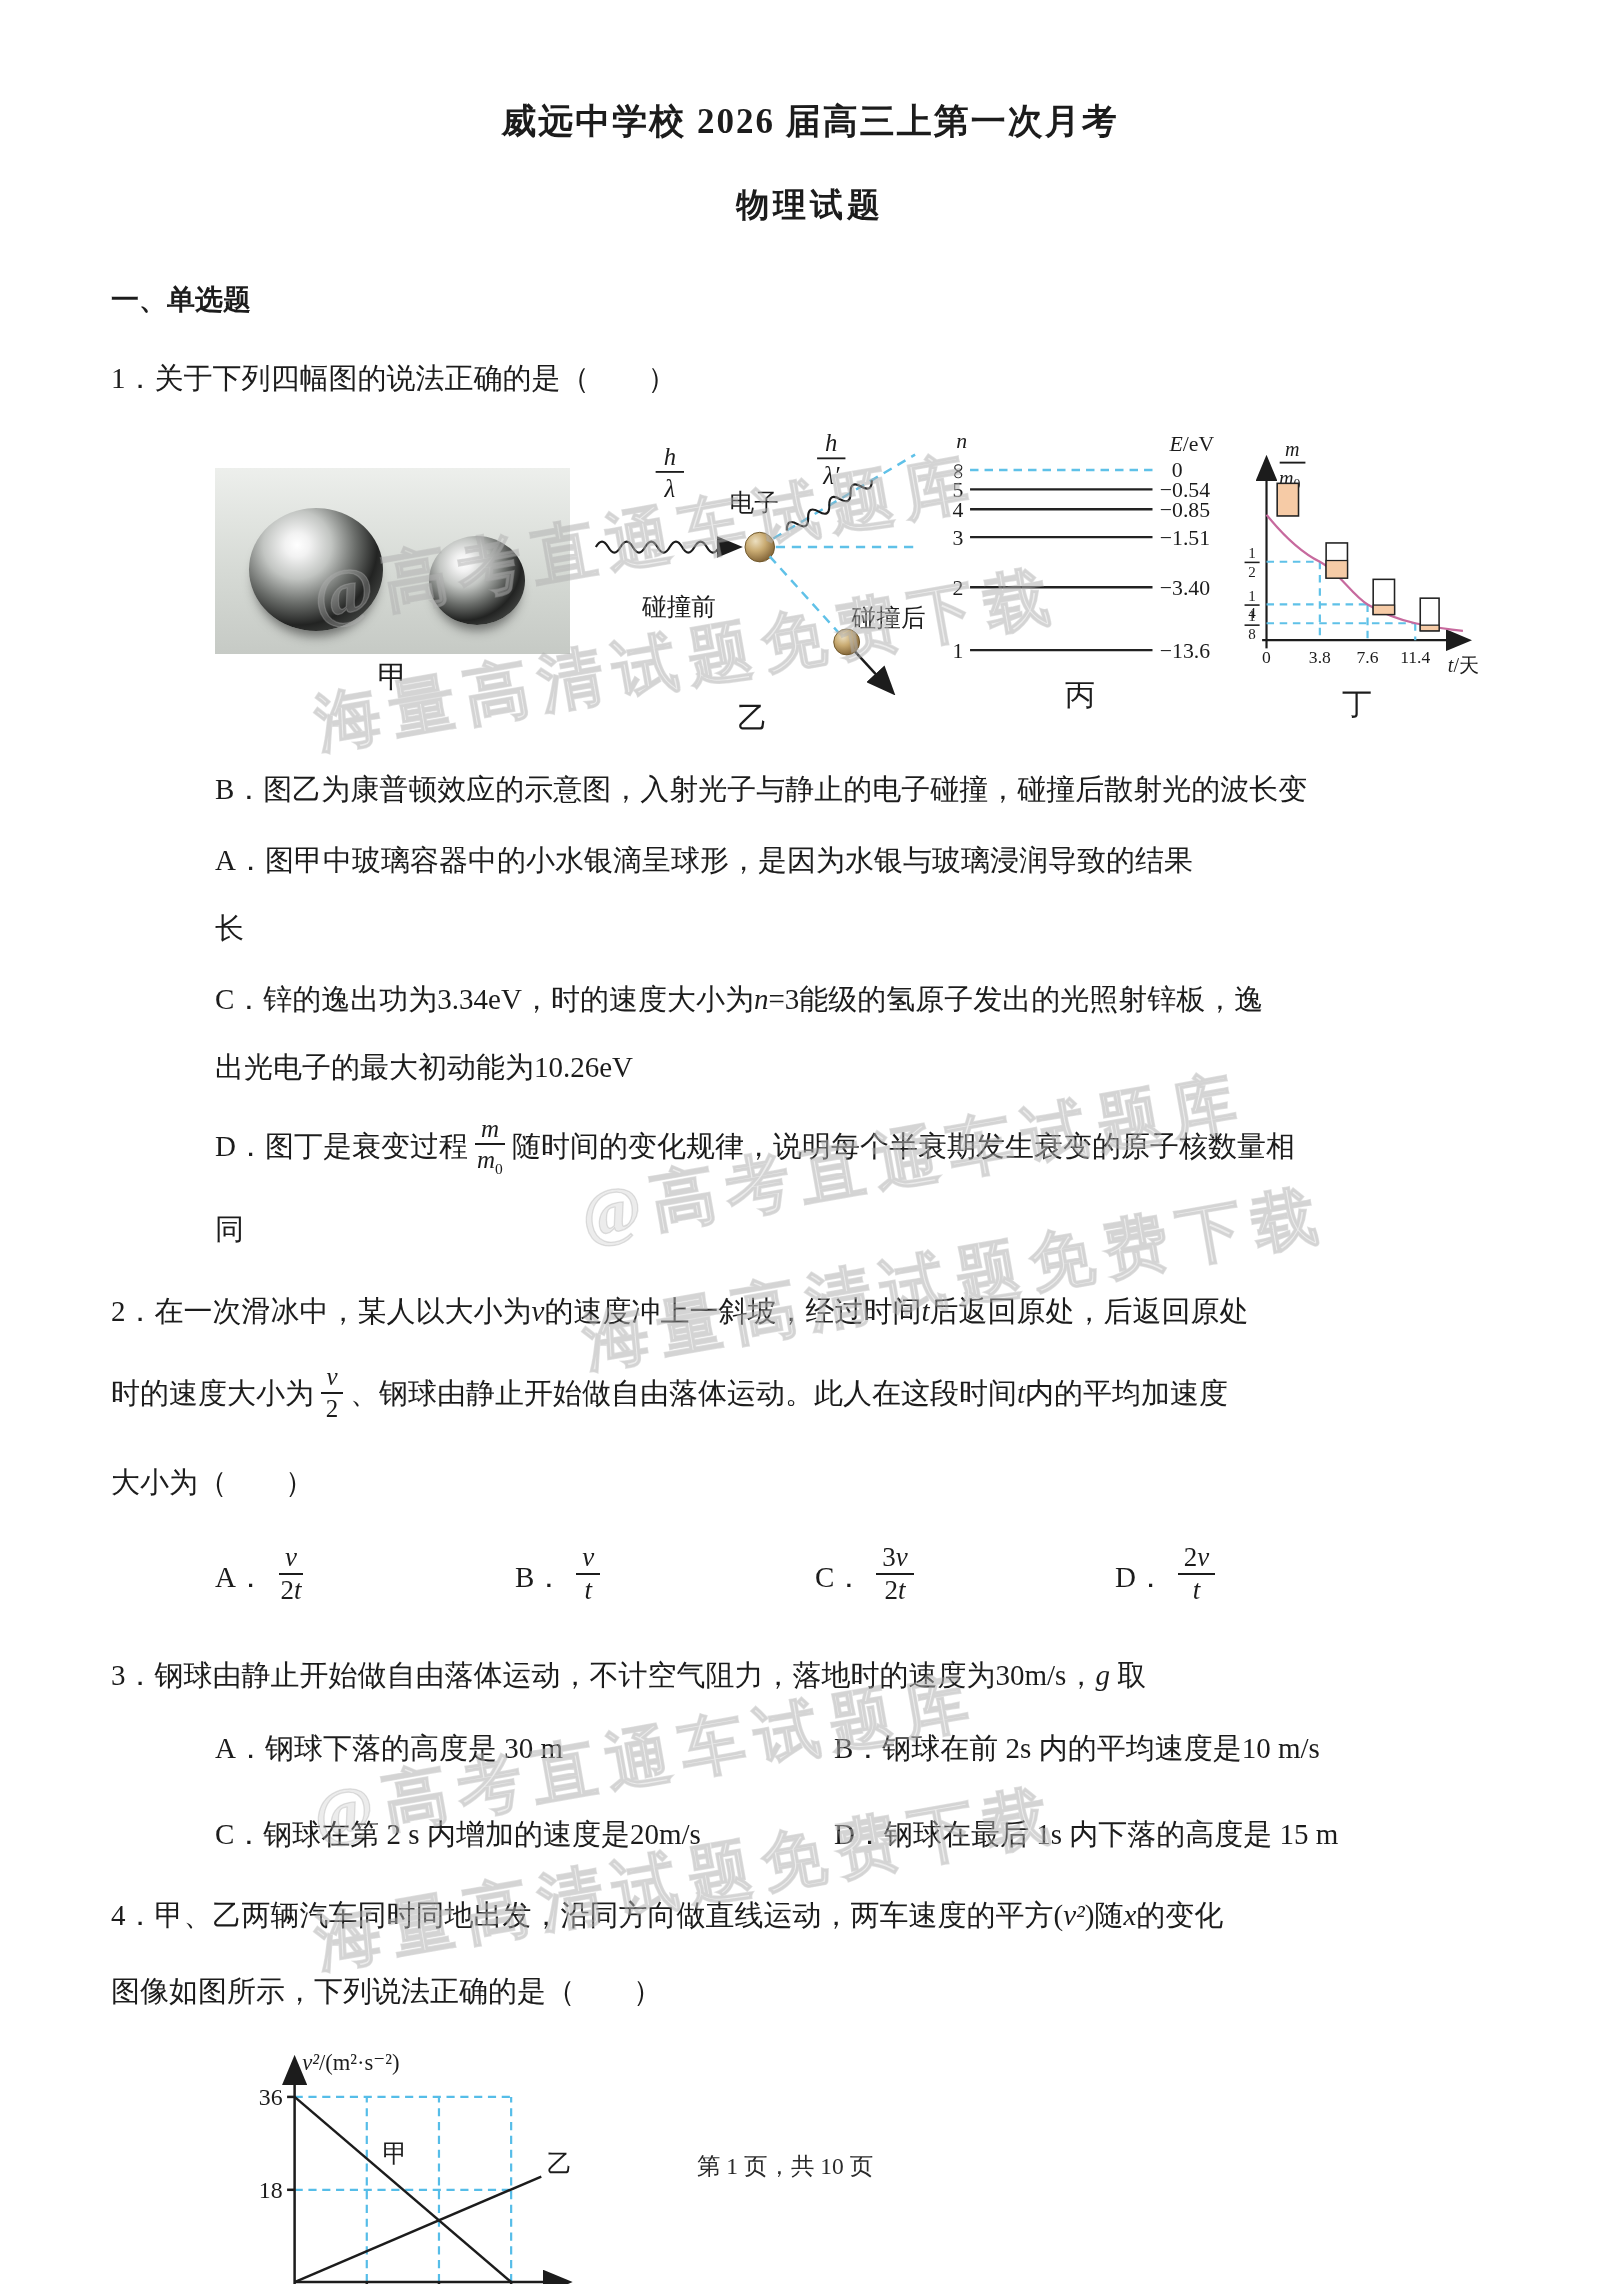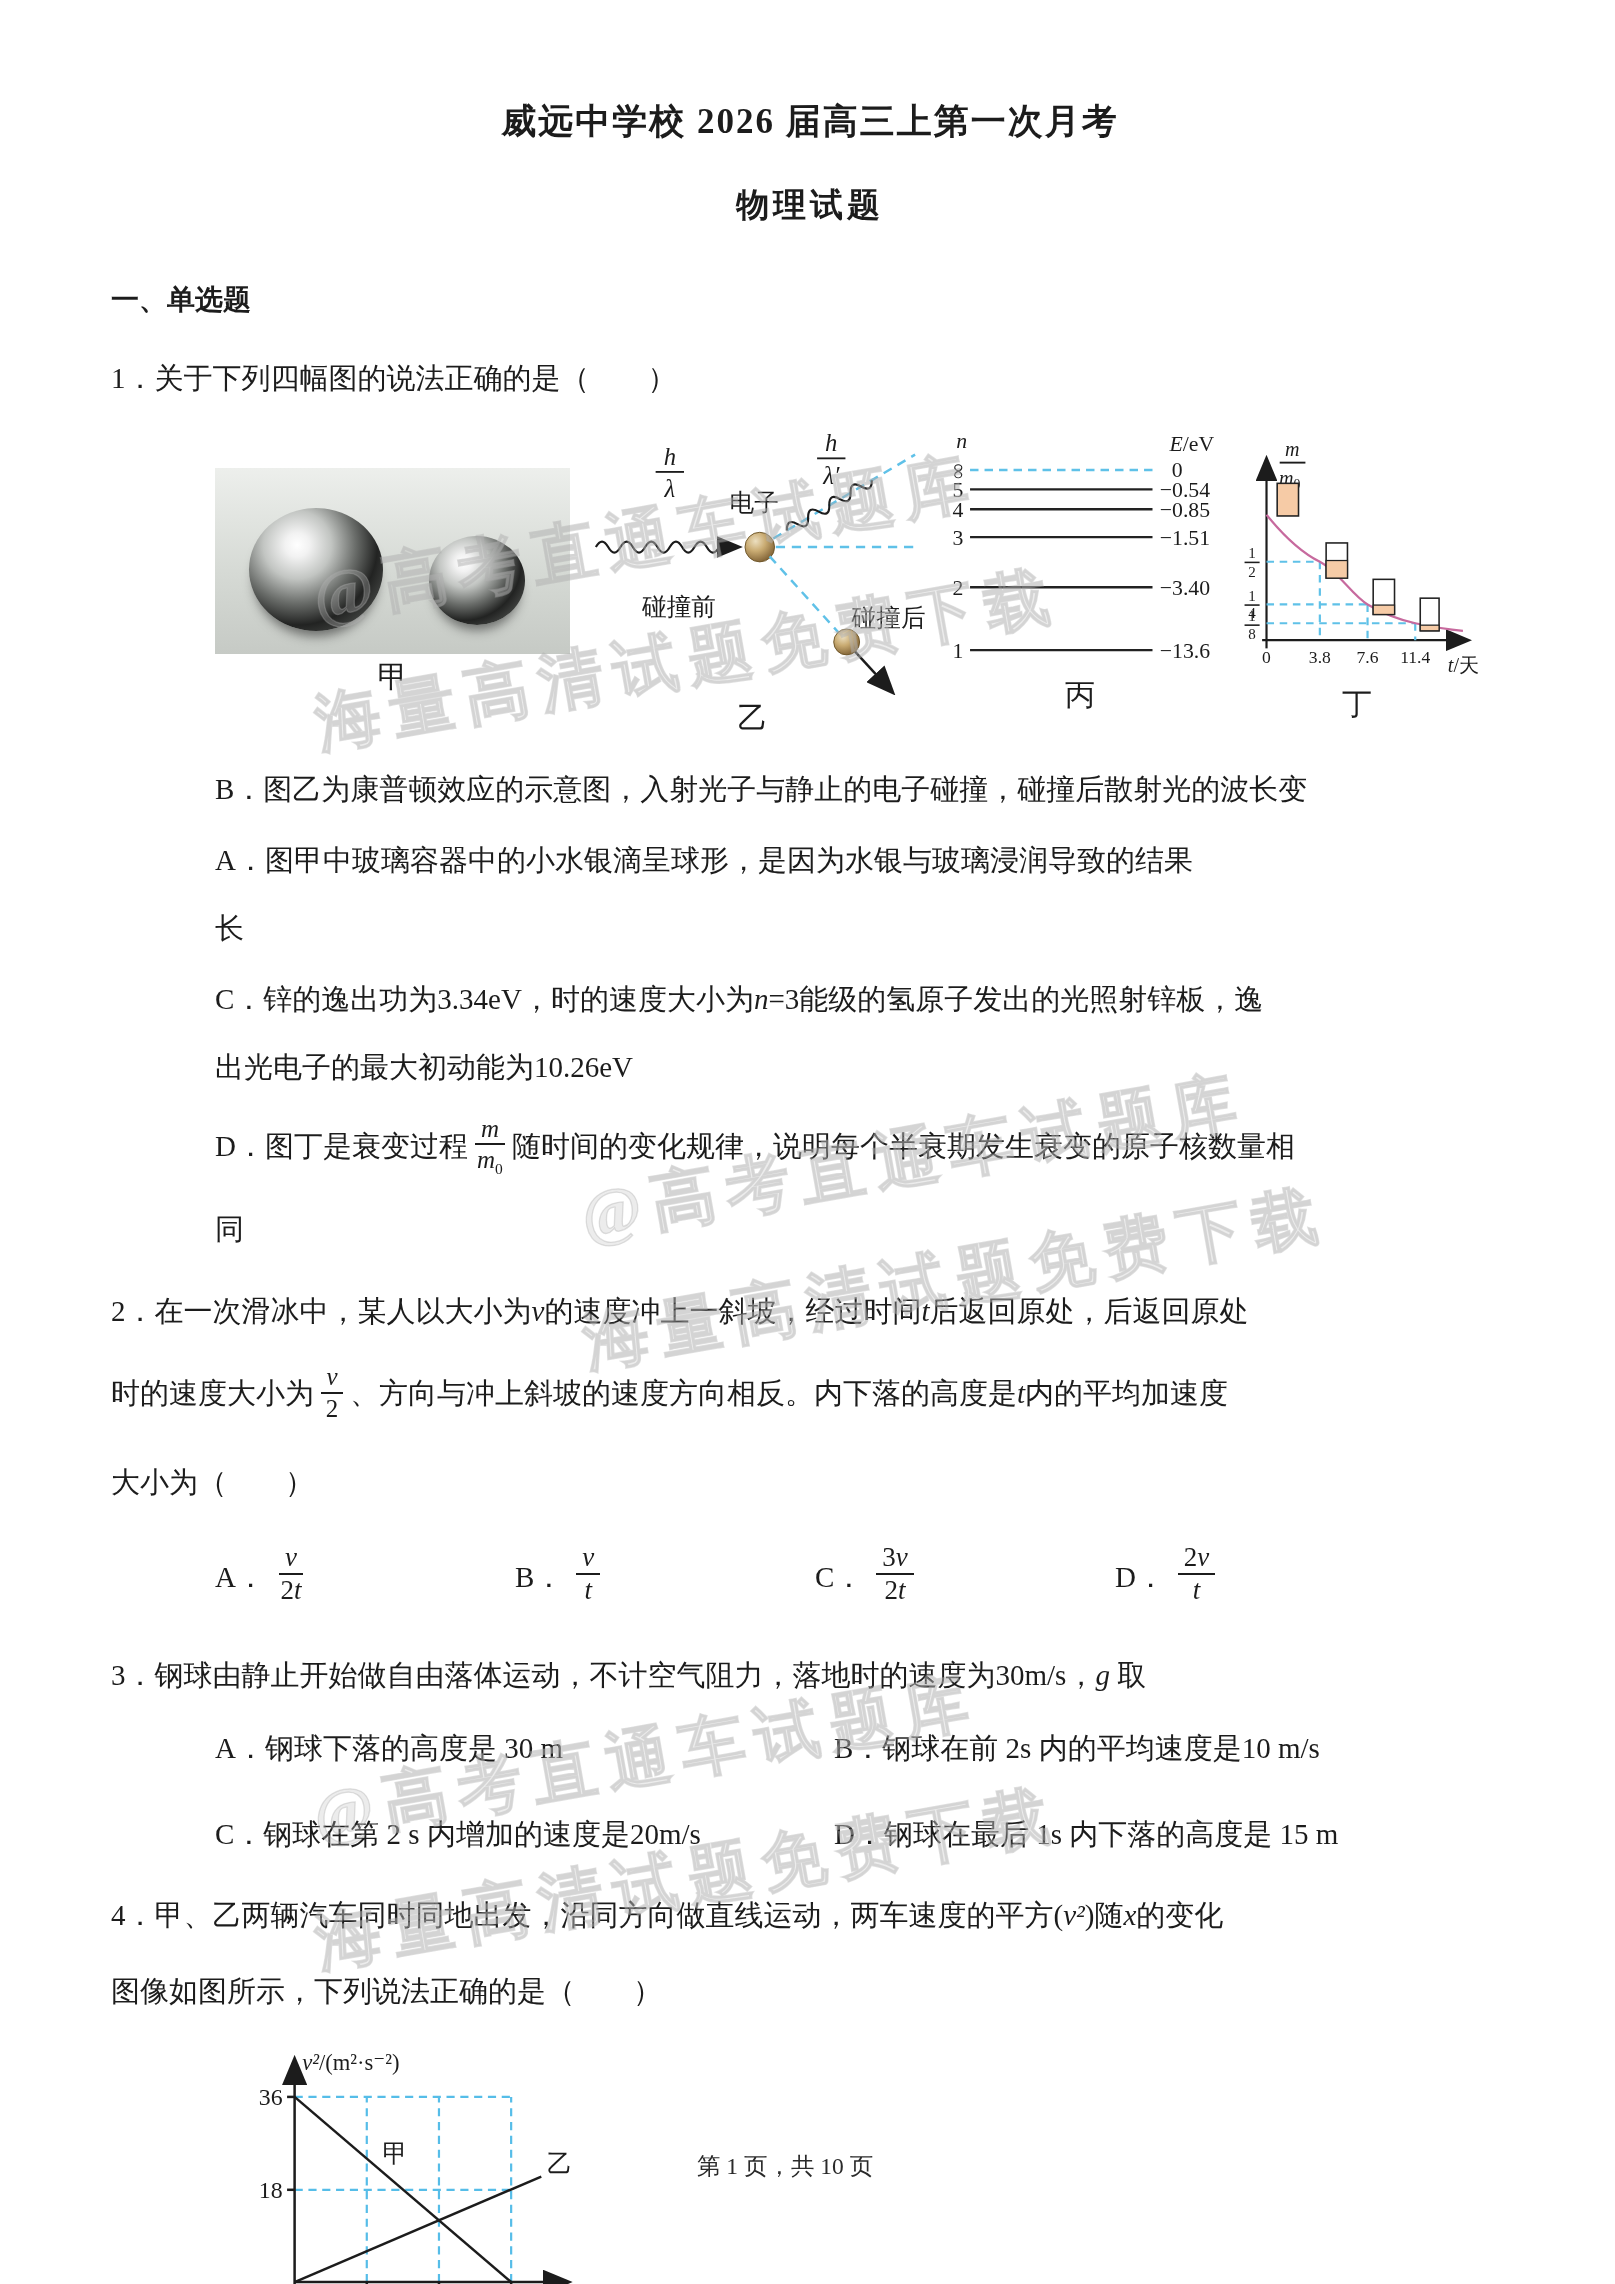--- a/index.html
+++ b/index.html
@@ -253,21 +253,21 @@
   <p class="opt"><span>D．图丁是衰变过程</span><span class="frac">
         <span class="fnum"><i>m</i></span>
         <span class="fden"><i>m</i><sub>0</sub></span>
       </span><span>随时间的变化规律，说明每个半衰期发生衰变的原子核数量相</span></p>
   <p class="cont">同</p>
 
   <p class="qline" style="margin-top:40px;"><span>2．在一次滑冰中，某人以大小为</span><span class="var">v</span><span>的速度冲上一斜坡，经过时间</span><span class="var">t</span><span>后返回原处，后返回原处</span></p>
   <p class="qline"><span>时的速度大小为</span><span class="frac">
         <span class="fnum"><i>v</i></span>
         <span class="fden">2</span>
-      </span><span>、方向与冲上斜坡的速度方向相反。内下落的高度是</span><span class="var">t</span><span>内的平均加速度</span></p>
+      </span><span>、钢球由静止开始做自由落体运动。此人在这段时间</span><span class="var">t</span><span>内的平均加速度</span></p>
   <p class="qline">大小为（　　）</p>
 
   <div class="optrow">
     <div class="optitem">
       <span class="olabel">A．</span>
       <span class="frac big">
           <span class="fnum"><span></span><i>v</i></span>
           <span class="fden"><span>2</span><i>t</i></span>
         </span>
     </div>

